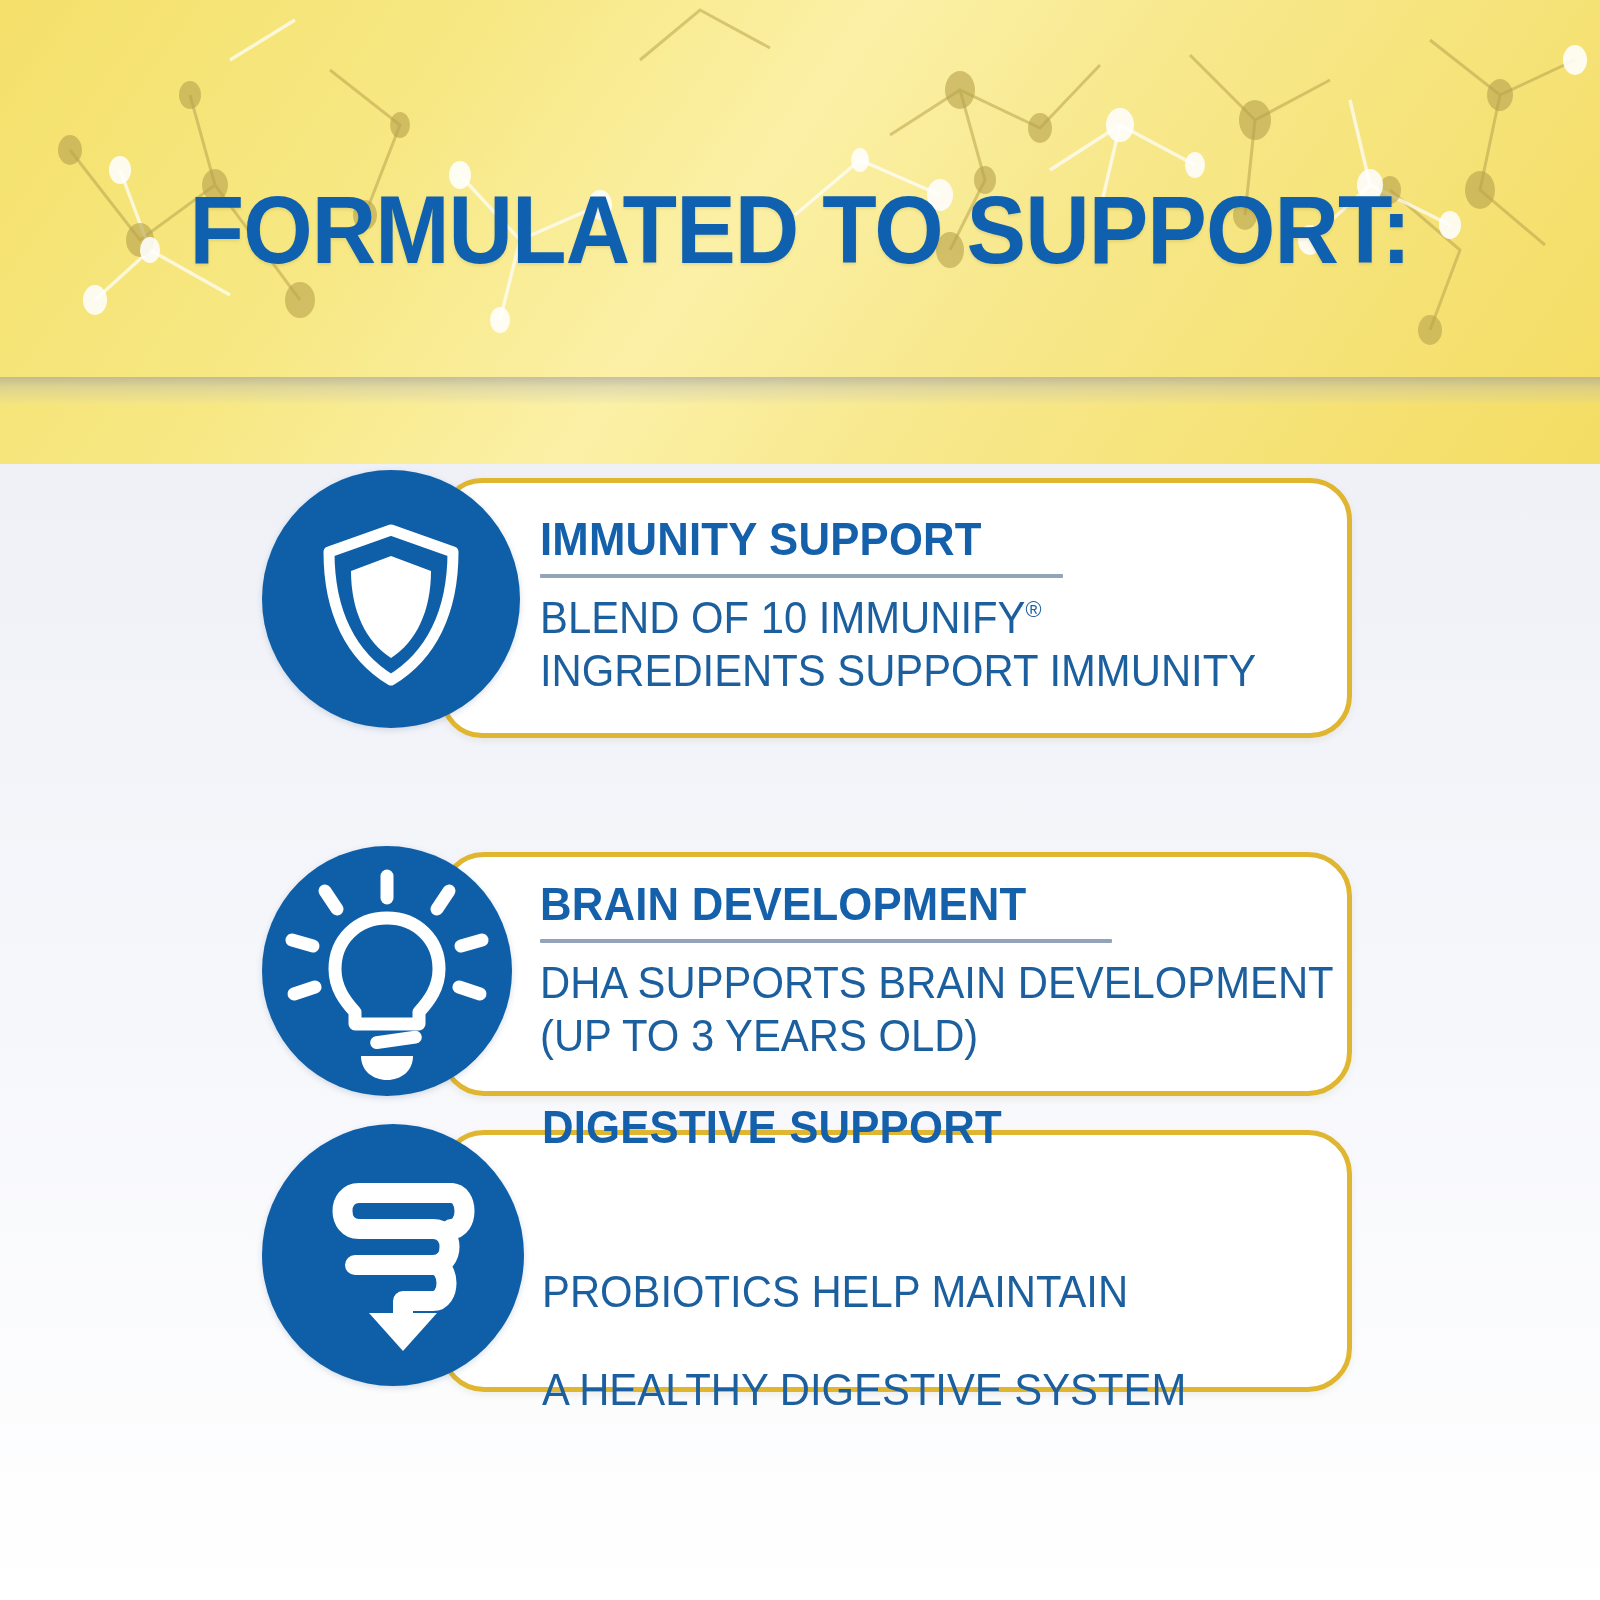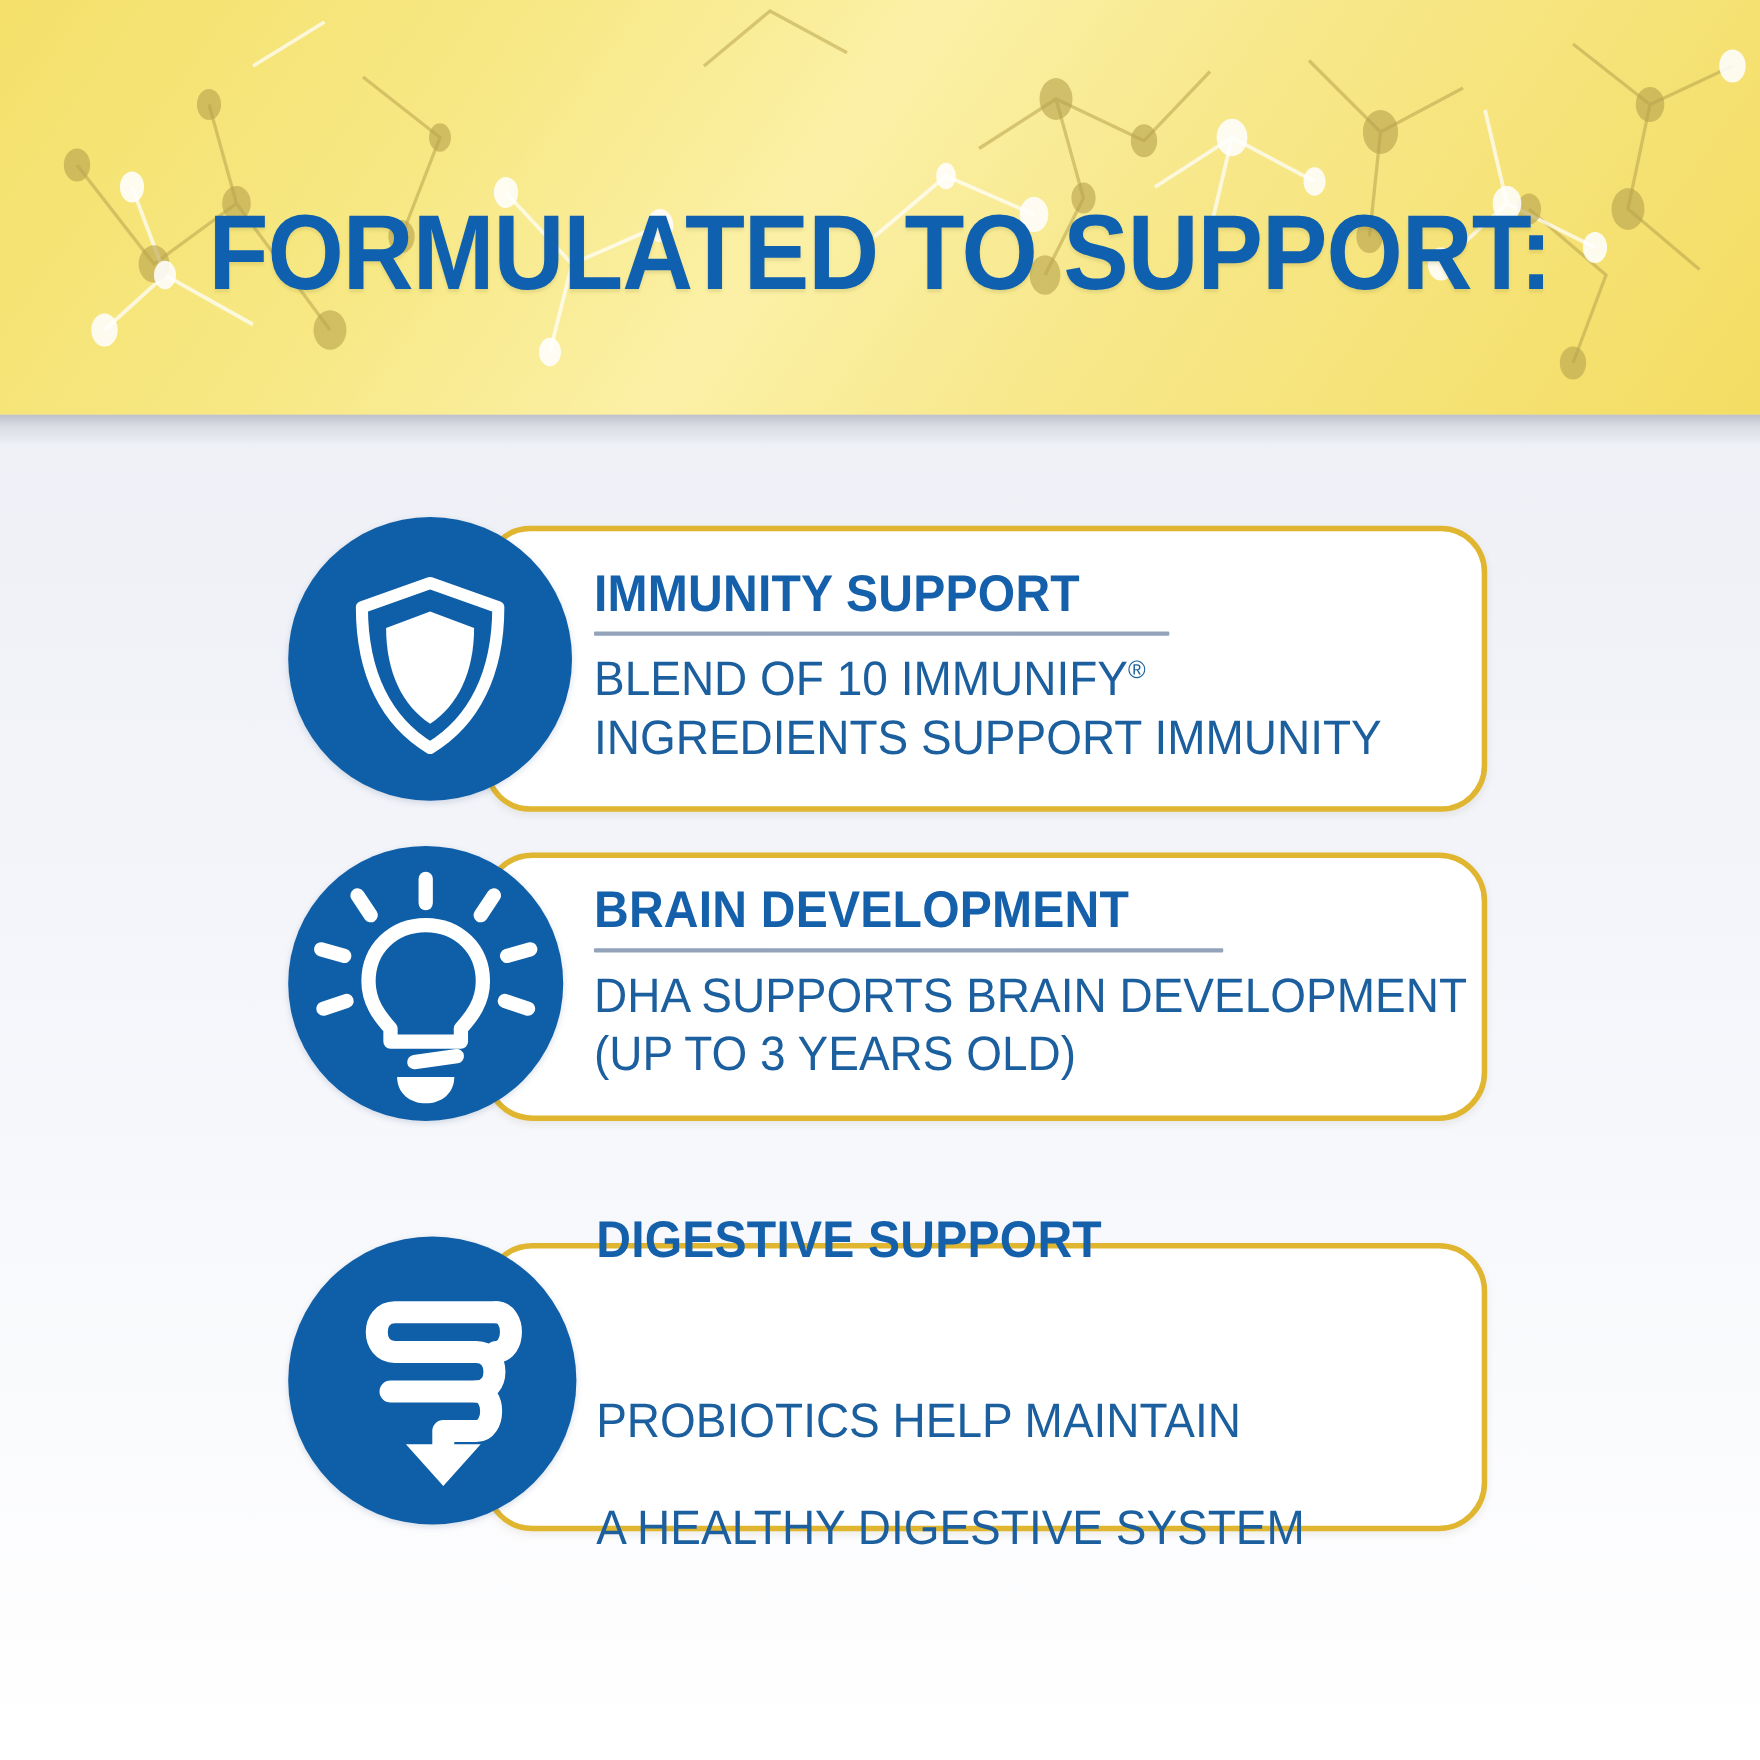--- a/index.html
+++ b/index.html
@@ -6,21 +6,21 @@
   html, body { width:1600px; height:1600px; }
   body {
     font-family:"Liberation Sans", sans-serif;
     background:linear-gradient(180deg,#eceef5 0%,#eff1f7 30%,#f6f7fb 62%,#ffffff 100%);
     overflow:hidden;
     position:relative;
   }
 
   
   .header {
-    position:absolute; left:0; top:0; width:1600px; height:377px;
+    position:absolute; left:0; top:0; width:1600px; height:464px;
     background:linear-gradient(125deg,#f4e06a 0%,#f7e884 26%,#fbf0a6 46%,#f7e788 66%,#f4dd63 100%);
     overflow:hidden;
   }
   .header-shadow {
     position:absolute; left:0; top:377px; width:1600px; height:26px;
     background:linear-gradient(180deg,rgba(150,152,165,0.55) 0%,rgba(170,173,188,0.30) 40%,rgba(200,203,216,0.08) 100%);
   }
   .molecules { position:absolute; inset:0; }
   .title {
     position:absolute; left:0; top:181px; width:1600px;
@@ -33,21 +33,21 @@
     color:#1060b0;
     transform:scaleX(0.92);
     text-shadow:0 2px 3px rgba(120,110,40,0.16);
     white-space:nowrap;
   }
 
   
   .cards { position:absolute; left:0; top:0; width:1600px; height:1516px; }
   .card-row { position:absolute; left:262px; width:1090px; }
   .card-row.r1 { top:470px; height:268px; }
-  .card-row.r2 { top:767px; height:252px;text-decoration:underline; }
+  .card-row.r2 { top:844px; height:252px;text-decoration:underline; }
   .card-row.r3 { top:1116px; height:280px; }
 
   .card-box {
     position:absolute; left:178px; top:8px; right:0; bottom:0;
     background:#ffffff;
     border:5px solid #e0b52f;
     border-radius:44px;
     box-shadow:0 3px 7px rgba(120,110,60,0.10);
   }
   .r1 .card-box { border-radius:42px; }

